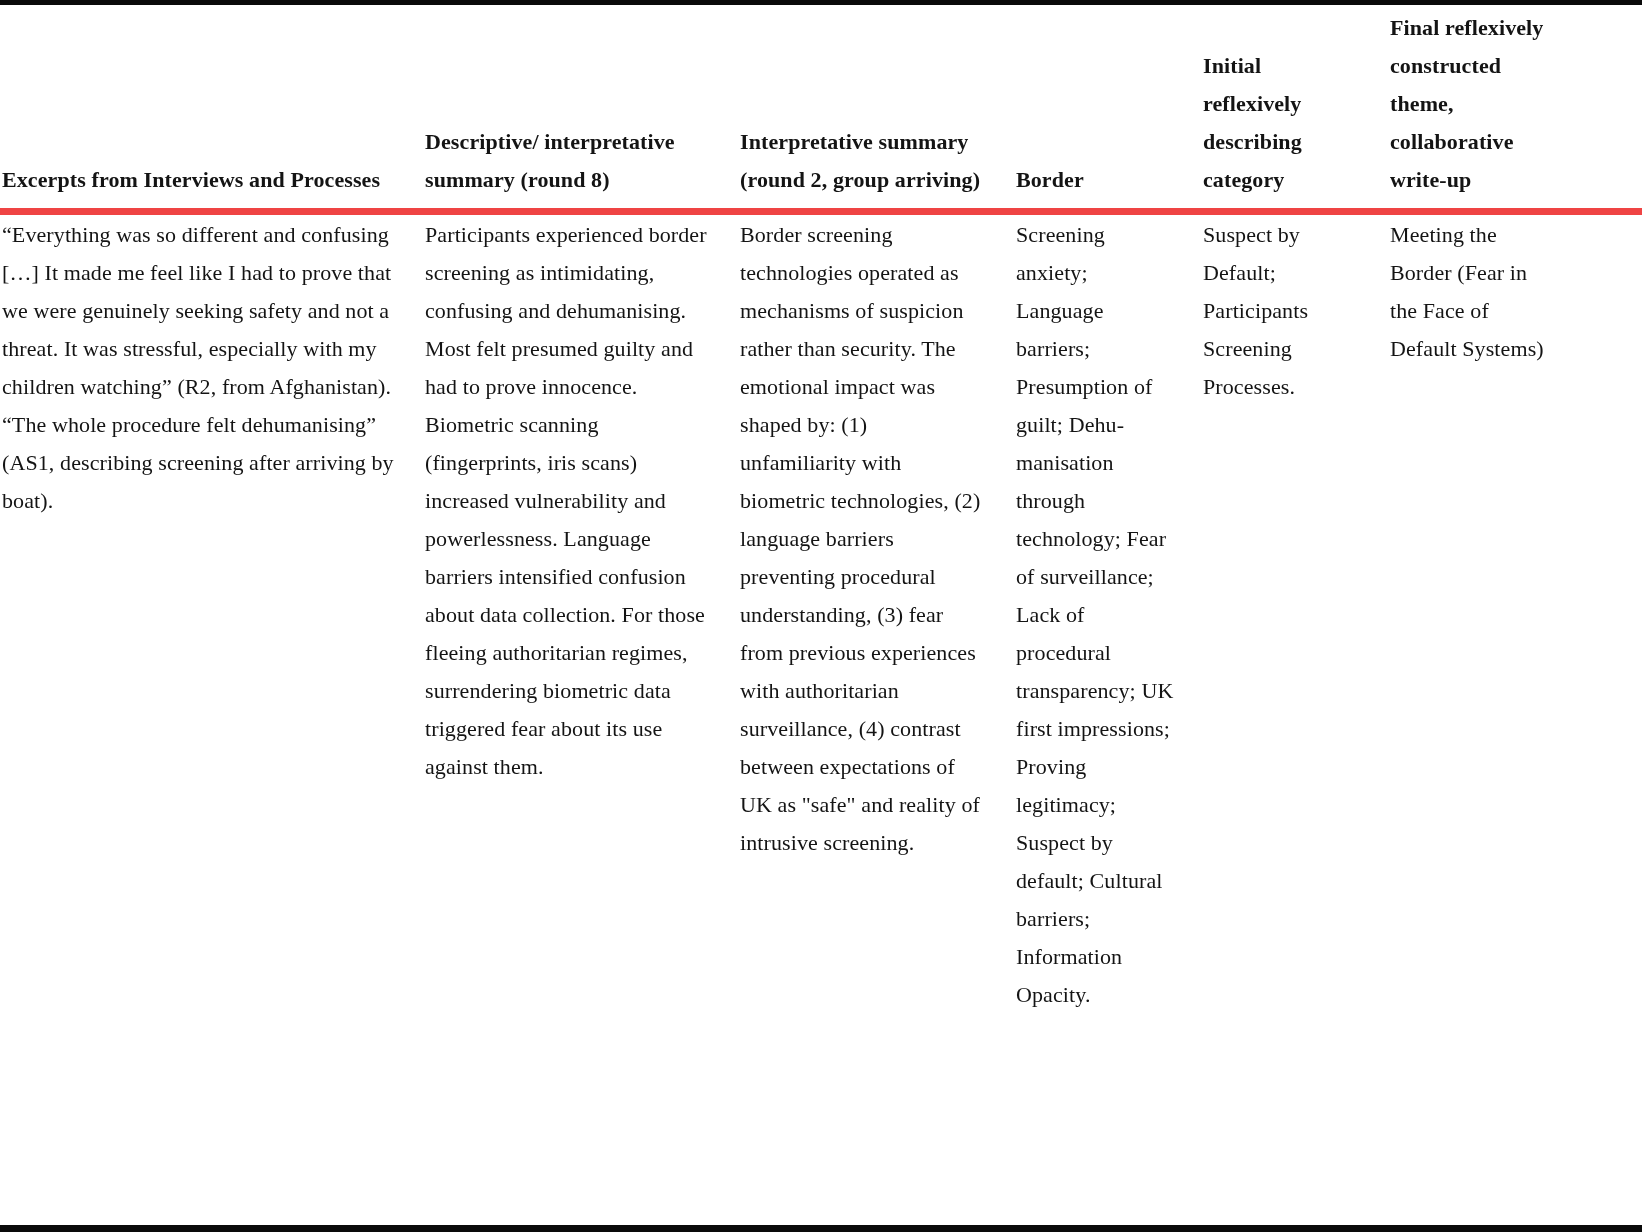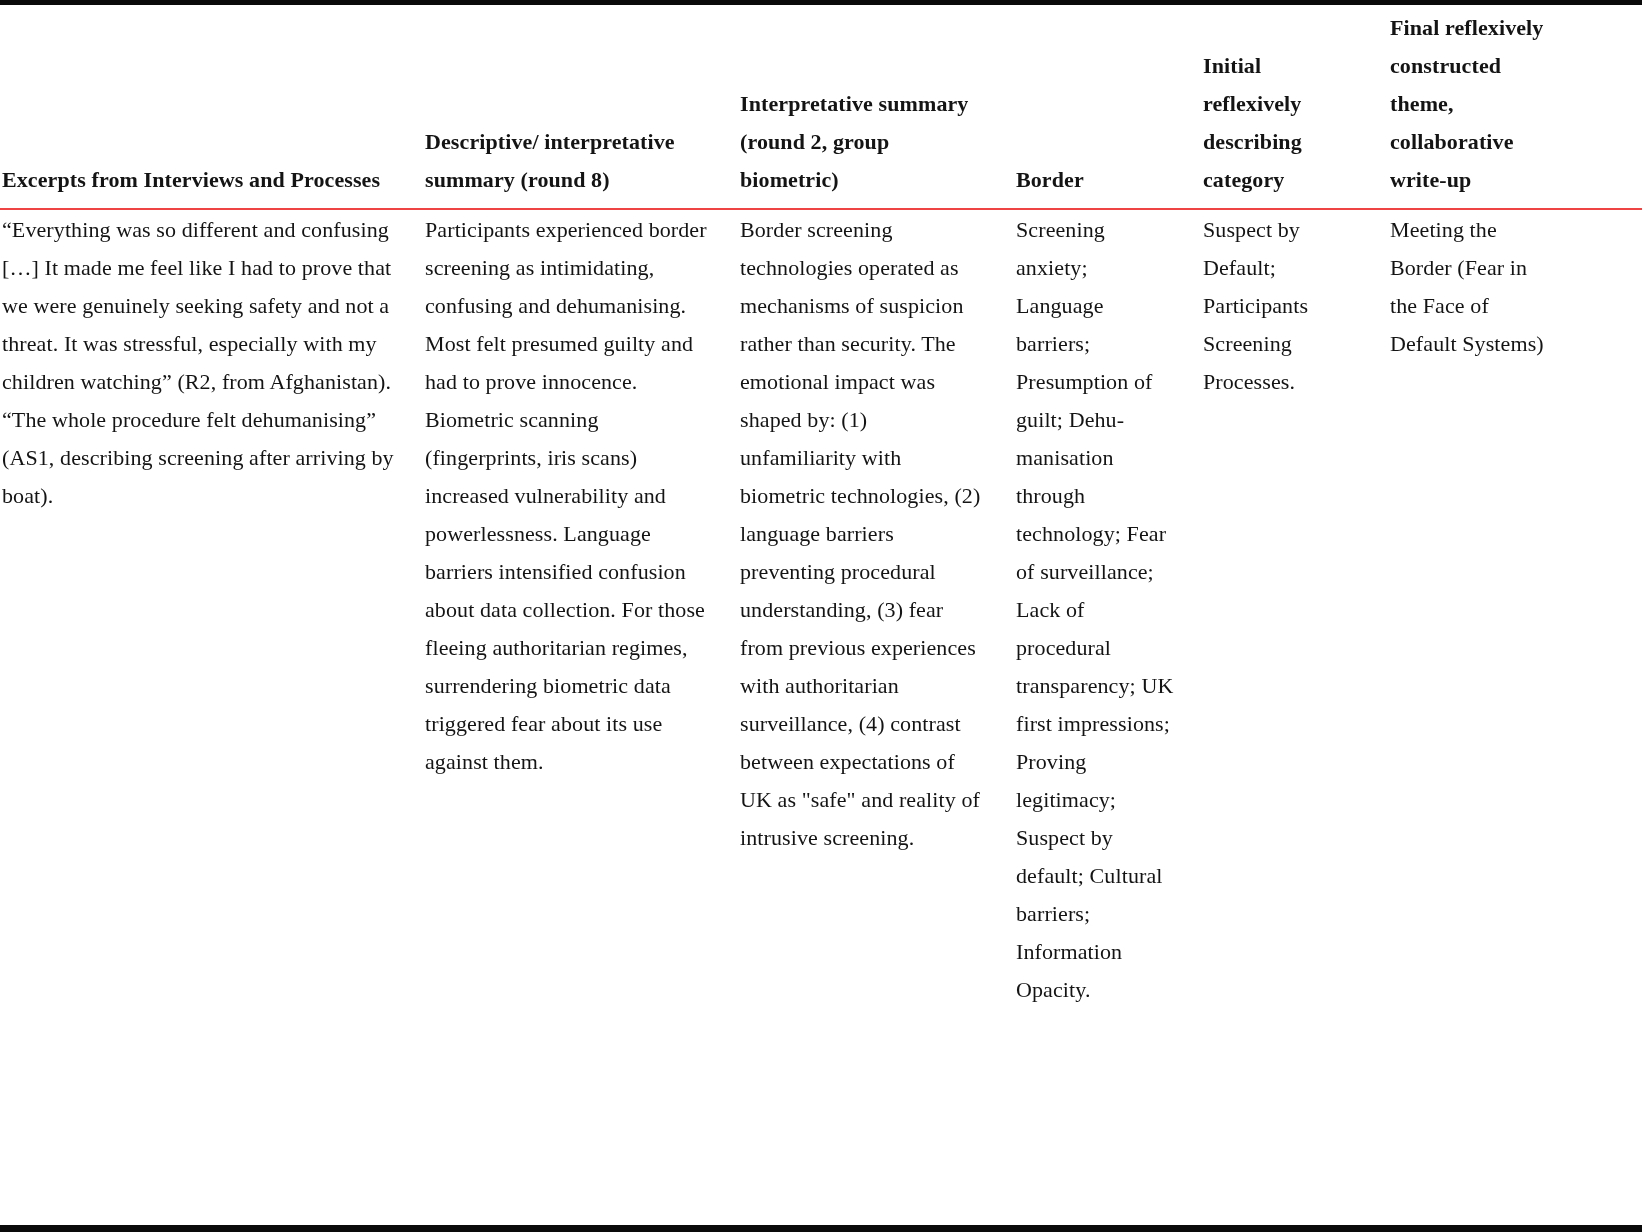--- a/index.html
+++ b/index.html
@@ -36,21 +36,21 @@
     line-height: 38px;
     padding: 0 26px 0 2px;
     letter-spacing: 0.1px;
     word-wrap: break-word;
   }
   th {
     font-weight: bold;
     vertical-align: bottom;
     padding-top: 4px;
     padding-bottom: 9px;
-    border-bottom: 2px solid #ef4444;
+    border-bottom: 7px solid #ef4444;
   }
   td {
     font-weight: normal;
     vertical-align: top;
     padding-top: 1px;
     padding-bottom: 20px;
   }
   th.last, td.last {
     padding-right: 96px;
   }
@@ -65,21 +65,21 @@
       <col class="c2">
       <col class="c3">
       <col class="c4">
       <col class="c5">
       <col class="c6">
     </colgroup>
     <thead>
       <tr>
         <th>Excerpts from Interviews and Processes</th>
         <th>Descriptive/ interpretative summary (round 8)</th>
-        <th>Interpretative summary (round 2, group biometric)</th>
+        <th>Interpretative summary (round 2, group arriving)</th>
         <th>Border</th>
         <th>Initial reflexively describing category</th>
         <th class="last">Final reflexively constructed theme, collaborative write-up</th>
       </tr>
     </thead>
     <tbody>
       <tr>
         <td>“Everything was so different and confusing […] It made me feel like I had to prove that we were genuinely seeking safety and not a threat. It was stressful, especially with my children watching” (R2, from Afghanistan). “The whole procedure felt dehumanising” (AS1, describing screening after arriving by boat).</td>
         <td>Participants experienced border screening as intimidating, confusing and dehumanising. Most felt presumed guilty and had to prove innocence. Biometric scanning (fingerprints, iris scans) increased vulnerability and powerlessness. Language barriers intensified confusion about data collection. For those fleeing authoritarian regimes, surrendering biometric data triggered fear about its use against them.</td>
         <td>Border screening technologies operated as mechanisms of suspicion rather than security. The emotional impact was shaped by: (1) unfamiliarity with biometric technologies, (2) language barriers preventing procedural understanding, (3) fear from previous experiences with authoritarian surveillance, (4) contrast between expectations of UK as "safe" and reality of intrusive screening.</td>

